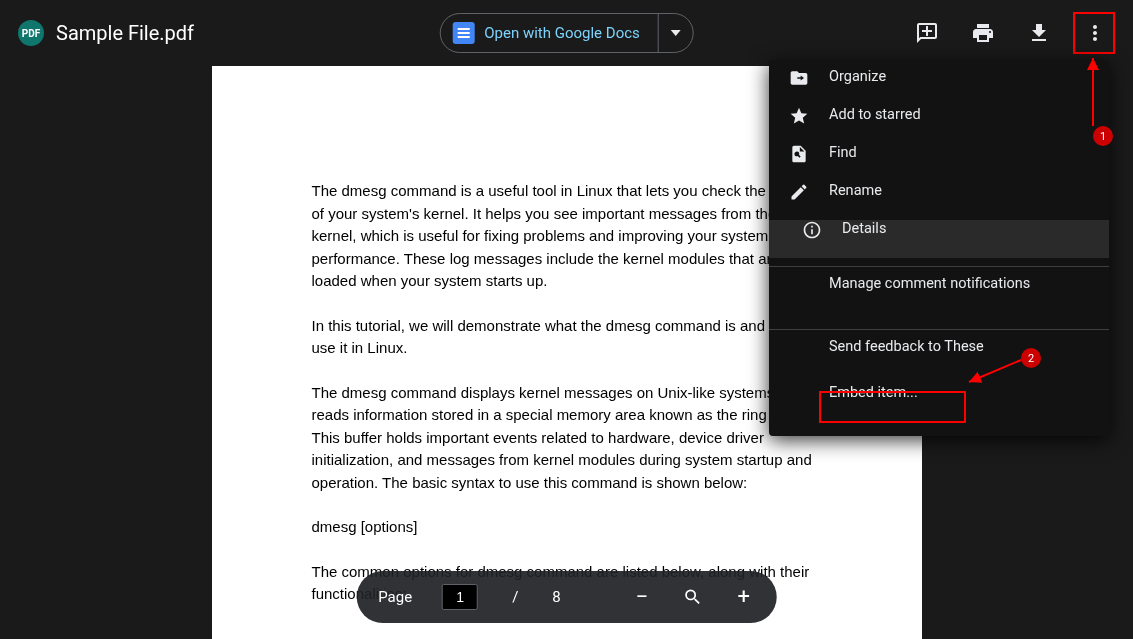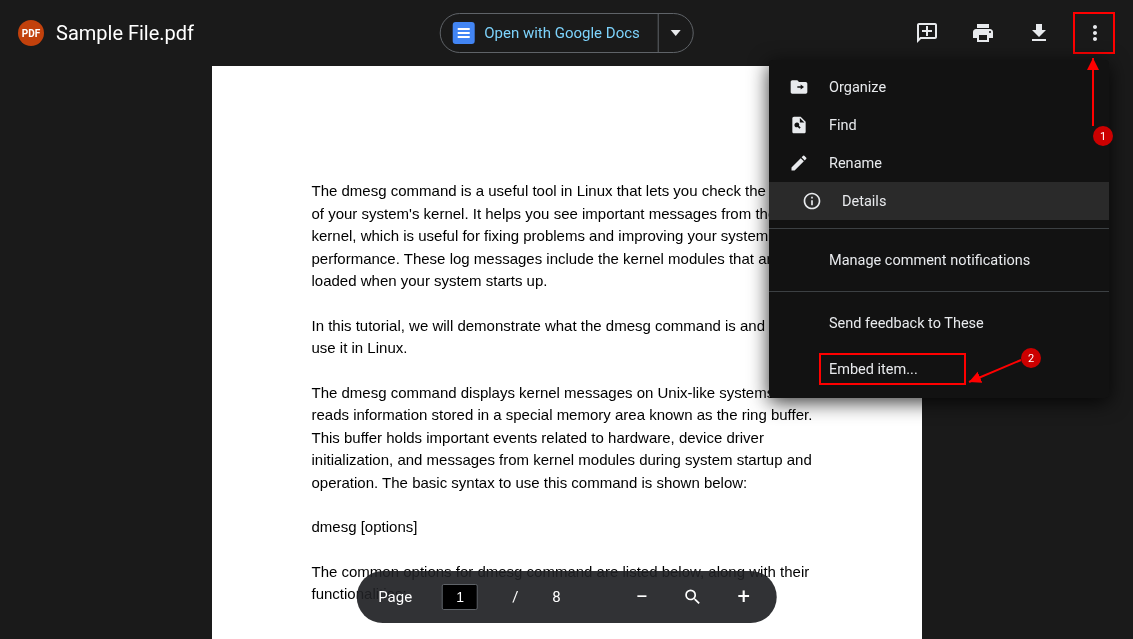--- a/index.html
+++ b/index.html
@@ -2,21 +2,21 @@
 <html><head>
 <meta charset="utf-8">
 <style>
   * { box-sizing: border-box; margin: 0; padding: 0; }
   html, body { width: 1133px; height: 639px; overflow: hidden; font-family: Roboto, Arial, sans-serif; background:#1a1a1a; }
   
   .viewer { position: relative; width: 1133px; height: 639px; background:#1a1a1a; }
   
   
   .header { height: 66px; display:flex; align-items:center; padding: 0 18px; color:#e8eaed; position:relative; z-index:2; }
-  .pdf-badge { width:26px; height:26px; background:#c2410c; border-radius:13px; display:flex; align-items:center; justify-content:center; font-size:10px; font-weight:700; color:#fff; margin-right:12px;}
+  .pdf-badge { width:26px; height:26px; background:#0f766e; border-radius:13px; display:flex; align-items:center; justify-content:center; font-size:10px; font-weight:700; color:#fff; margin-right:12px;}
   .filename { font-size:20px; color:#ffffff; }
   
   .openwith { position:absolute; left:50%; transform:translateX(-50%); display:flex; align-items:center; height:40px; border:1px solid #5f6368; border-radius:20px;}
   .openwith-main { display:flex; align-items:center; padding:0 18px 0 12px; height:100%;}
   .docs-icon { width:22px; height:22px; background:#4285f4; border-radius:3px; margin-right:10px; display:flex; align-items:center; justify-content:center;}
   .docs-icon::after{content:""; width:12px; height:2px; background:#fff; box-shadow:0 -4px 0 #fff, 0 4px 0 #fff;}
   .openwith-label{ font-size:15px; color:#7dd3fc;}
   .openwith-sep{ width:1px; height:100%; background:#5f6368;}
   .openwith-drop{ width:34px; height:100%; display:flex; align-items:center; justify-content:center;}
   .tri-down{ width:0;height:0;border-left:5px solid transparent; border-right:5px solid transparent; border-top:6px solid #e8eaed;}
@@ -25,21 +25,21 @@
   .hicon{ width:24px; height:24px; fill:#e8eaed; cursor:pointer;}
   .more-outline{ position:absolute; right:18px; top:12px; width:42px; height:42px; border:2px solid #ff0000; }
   
   
   .page { position:absolute; top:66px; left:50%; transform:translateX(-50%); width:710px; height:573px; background:#fff; color:#000; padding:114px 100px 0 100px; font-size:15px; line-height:1.5;}
   .doc-p{ margin-bottom:22px; font-family: Arial, sans-serif;}
   .doc-h2{ font-size:25px; font-weight:400; margin-bottom:12px; font-family: Arial, sans-serif;}
   
   
   .menu{ position:absolute; top:60px; right:24px; width:340px; background:#121212; color:#e8eaed; border-radius:4px; box-shadow:0 4px 20px rgba(0,0,0,.8); z-index:5; padding-top:8px; padding-bottom:0px;}
-  .menu-item{ height:38px; display:flex; align-items:center; padding-left:20px; gap:20px; font-size:14.5px; cursor:pointer; position:relative;}
+  .menu-item{ height:38px; display:flex; align-items:flex-start; padding-left:20px; gap:20px; font-size:14.5px; cursor:pointer; position:relative;}
   .menu-item.highlight{ background:#2a2a2a;padding-left:33px;}
   .micon{ width:20px; height:20px; fill:#e8eaed; flex-shrink:0;}
   .menu-sep{ height:1px; background:#3c4043; margin:8px 0;}
   .menu-item.noicon{ padding-left:60px;}
   .menu .section2 .menu-item{ height:46px; }
   
   .embed-outline{ position:absolute; left:50px; top:0px; width:147px; height:32px; border:2px solid #ff0000;}
   
   
   .anno-circle{ position:absolute; width:20px; height:20px; border-radius:50%; background:#cc0000; color:#fff; font-size:11px; display:flex; align-items:center; justify-content:center; z-index:10;}
@@ -101,20 +101,26 @@
 
   <div class="menu">
     <div class="menu-item">
       <svg class="micon" viewBox="0 0 24 24">
           <path d="M20 6h-8l-2-2H4c-1.1 0-2 .9-2 2v12c0 1.1.9 2 2 2h16c1.1 0 2-.9 2-2V8c0-1.1-.9-2-2-2zm-6 9v-2h-4v-2h4V9l4 3-4 3z"></path>
         </svg>
       <span>Organize</span>
     </div>
     <div class="menu-item">
       <svg class="micon" viewBox="0 0 24 24">
+          <path d="M12 17.27L18.18 21l-1.64-7.03L22 9.24l-7.19-.61L12 2 9.19 8.63 2 9.24l5.46 4.73L5.82 21z"></path>
+        </svg>
+      <span>Add to starred</span>
+    </div>
+    <div class="menu-item">
+      <svg class="micon" viewBox="0 0 24 24">
           <path d="M14 2H6c-1.1 0-2 .9-2 2v16c0 1.1.9 2 2 2h12c1.1 0 2-.9 2-2V8l-6-6zm-1.5 14.5l-2-2c-1.8 1-4.1-.4-4-2.5.1-1.6 1.4-2.9 3-3 2.1-.1 3.5 2.2 2.5 4l2 2-1.5 1.5zM13 9V3.5L18.5 9H13z"></path>
           <circle cx="9.5" cy="12" r="1.5" fill="#121212"></circle>
         </svg>
       <span>Find</span>
     </div>
     <div class="menu-item">
       <svg class="micon" viewBox="0 0 24 24">
           <path d="M3 17.25V21h3.75L17.81 9.94l-3.75-3.75L3 17.25zM20.71 7.04a1 1 0 0 0 0-1.41l-2.34-2.34a1 1 0 0 0-1.41 0l-1.83 1.83 3.75 3.75 1.83-1.83z"></path>
         </svg>
       <span>Rename</span>

